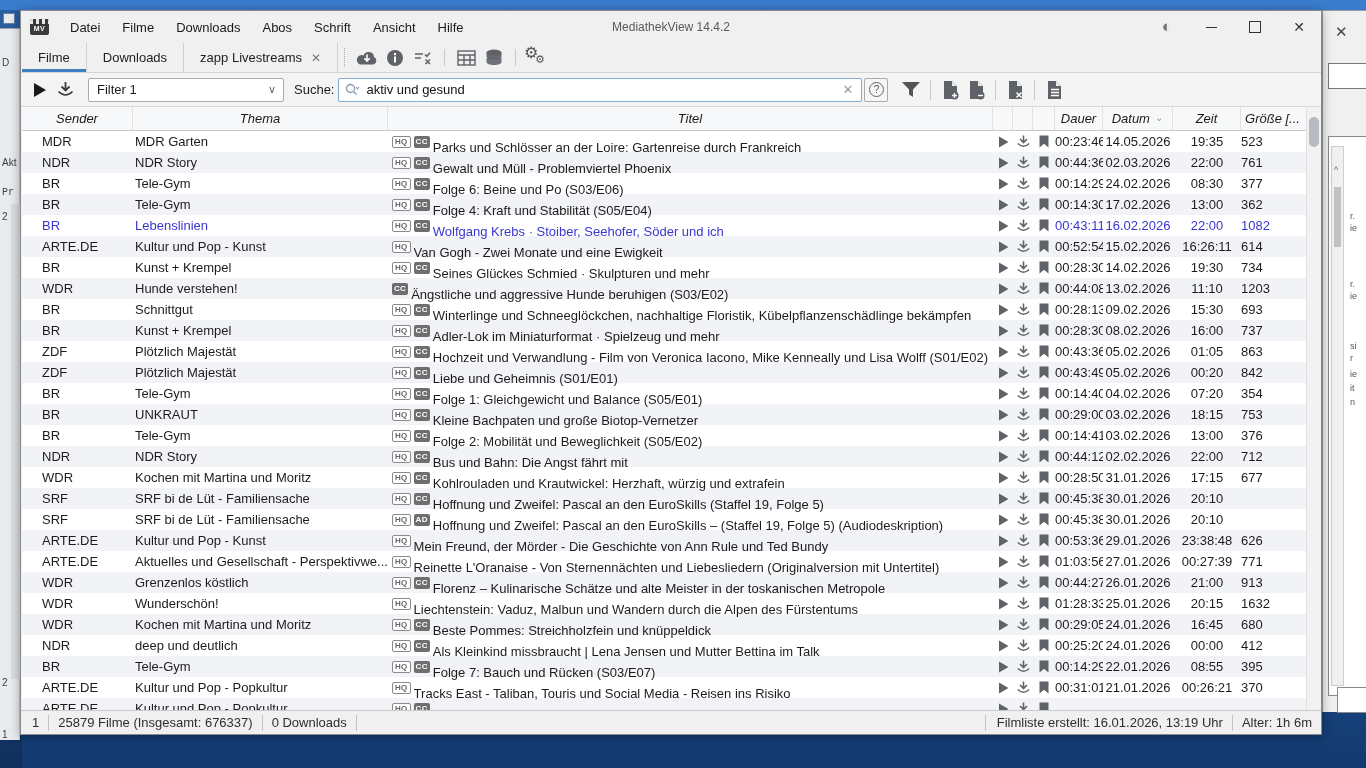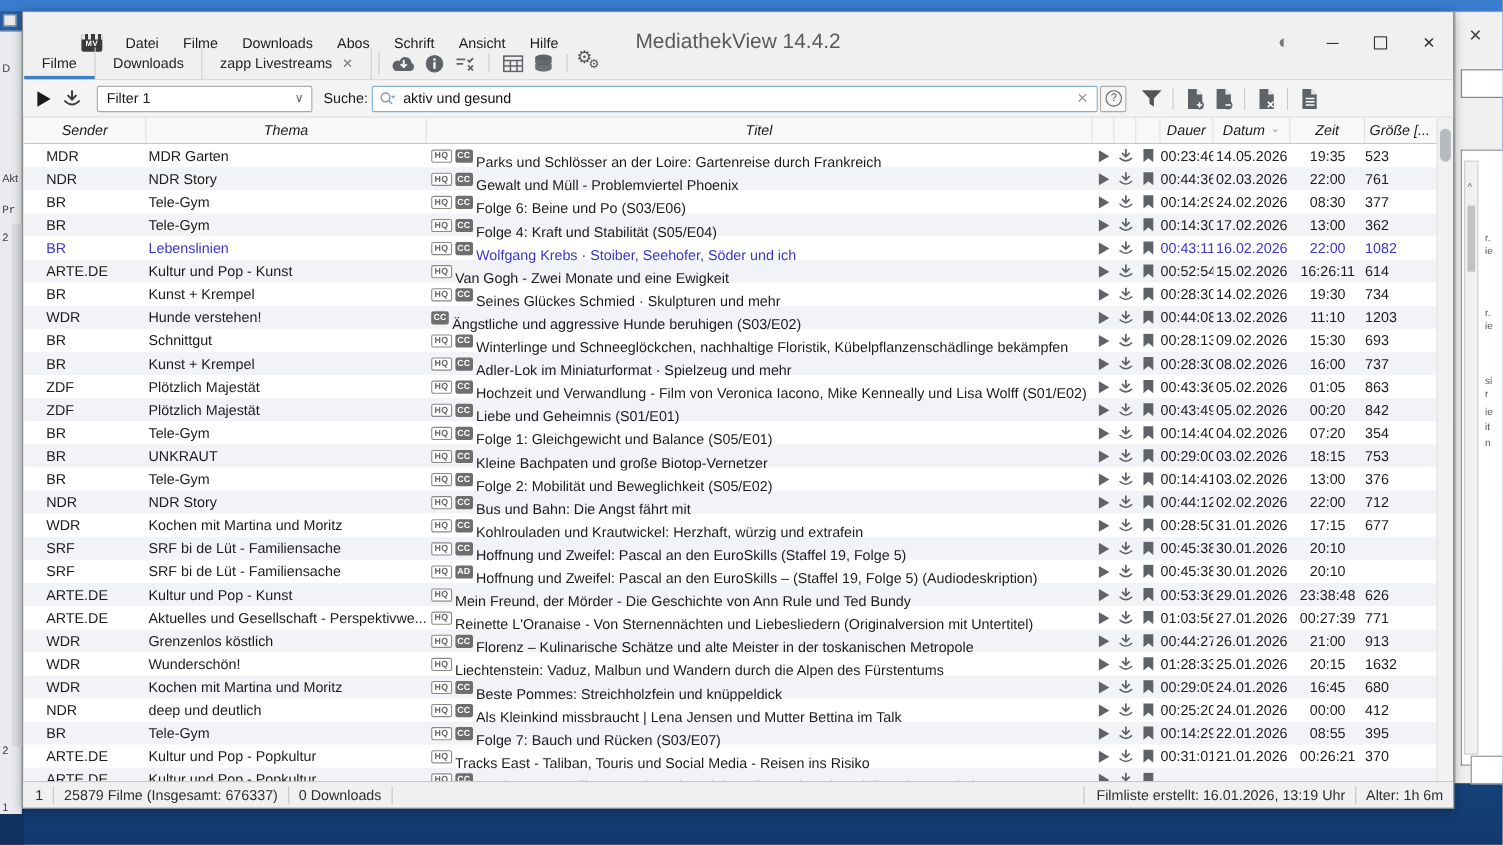--- a/index.html
+++ b/index.html
@@ -31,28 +31,28 @@
   .bgwin-right .sb .up { position:absolute; top:18px; left:2px; font-size:9px; color:#666; }
   .bgwin-right .sb .thumb { position:absolute; top:40px; left:2px; width:7px; height:60px; background:#c2c2c2; }
   .bgwin-right .rfrag { position:absolute; left:27px; font-size:9px; color:#555; white-space:nowrap; }
   .bgwin-right .corner { position:absolute; left:14px; top:676px; width:30px; height:26px; background:#fff; border:1px solid #8a8a8a; }
 
   
   .window { position:absolute; left:20px; top:10px; width:1302px; height:725px;
     background:#f0f0f0; border:1px solid #8a8a8a; box-shadow:0 2px 10px rgba(0,0,0,.35); }
 
   
-  .titlebar { position:absolute; left:0; top:12px; width:100%; height:32px; display:flex; align-items:center;padding-left:44px; }
+  .titlebar { position:absolute; left:0; top:0; width:100%; height:32px; display:flex; align-items:center; }
   .app-icon { width:19px; height:16px; margin:0 10px 0 9px; background:#3a3a3a; border-radius:2px; position:relative;
     color:#fff; font-size:7px; font-weight:bold; text-align:center; line-height:20px; letter-spacing:.5px; }
   .app-icon::before { content:""; position:absolute; top:0; left:0; right:0; height:5px; border-radius:2px 2px 0 0;
     background:repeating-linear-gradient(90deg,#e8e8e8 0 3px,#3a3a3a 3px 6px); }
   .menubar { display:flex; gap:0; }
   .menu-item { font-size:13px; color:#1b1b1b; padding:6px 11px; cursor:default; }
-  .win-title { position:absolute; left:0; right:0; text-align:center; font-size:19px; color:#5a5a5a; pointer-events:none; }
+  .win-title { position:absolute; left:0; right:0; text-align:center; font-size:12px; color:#5a5a5a; pointer-events:none; }
   .controls { margin-left:auto; display:flex; align-items:center; height:100%; }
   .ctl { width:44px; height:100%; display:flex; align-items:center; justify-content:center; font-size:14px; color:#333; }
   .ctl.theme { font-size:17px; color:#777; }
   .ctl.min::before { content:""; width:11px; height:1px; background:#333; }
   .ctl.max::before { content:""; width:10px; height:10px; border:1px solid #333; }
 
   
   .tabbar { position:absolute; left:0; top:32px; width:100%; height:30px; display:flex; align-items:stretch;
     border-bottom:1px solid #d4d4d4; }
   .tab { display:flex; align-items:center; gap:7px; padding:0 16px; font-size:13px; color:#222; position:relative;
@@ -69,21 +69,21 @@
 
   
   .filterbar { position:absolute; left:0; top:62px; width:100%; height:34px; background:#f4f4f4;
     border-bottom:1px solid #d9d9d9; display:flex; align-items:center; }
   .fb-play { margin-left:12px; }
   .fb-dl { margin-left:10px; }
   .fb-select { margin-left:14px; width:196px; height:24px; background:#fff; border:1px solid #ababab; border-radius:2px;
     display:flex; align-items:center; font-size:13px; color:#1b1b1b; padding:0 8px; position:relative; }
   .fb-select .chev { position:absolute; right:7px; top:4px; font-size:11px; color:#666; }
   .fb-suche { margin-left:10px; font-size:13px; color:#1b1b1b; }
-  .searchbox { margin-left:4px; width:660px; height:24px; background:#fff; border:1px solid #84aed1; border-radius:2px;
+  .searchbox { margin-left:4px; width:524px; height:24px; background:#fff; border:1px solid #84aed1; border-radius:2px;
     display:flex; align-items:center; padding:0 6px; }
   .searchbox .q { margin-right:6px; }
   .searchbox .val { flex:1; font-size:13px; color:#111; }
   .searchbox .clearx { font-size:13px; color:#9a9a9a; padding:0 2px; }
   .helpbtn { margin-left:2px; width:24px; height:24px; border:1px solid #ababab; border-radius:2px; background:#f6f6f6;
     display:flex; align-items:center; justify-content:center; }
   .helpbtn .qmark { width:15px; height:15px; border:1px solid #666; border-radius:50%; color:#555; font-size:10px;
     display:flex; align-items:center; justify-content:center; }
   .fb-ico { display:flex; align-items:center; justify-content:center; width:26px; height:26px; }
   .fb-funnel { margin-left:10px; }

